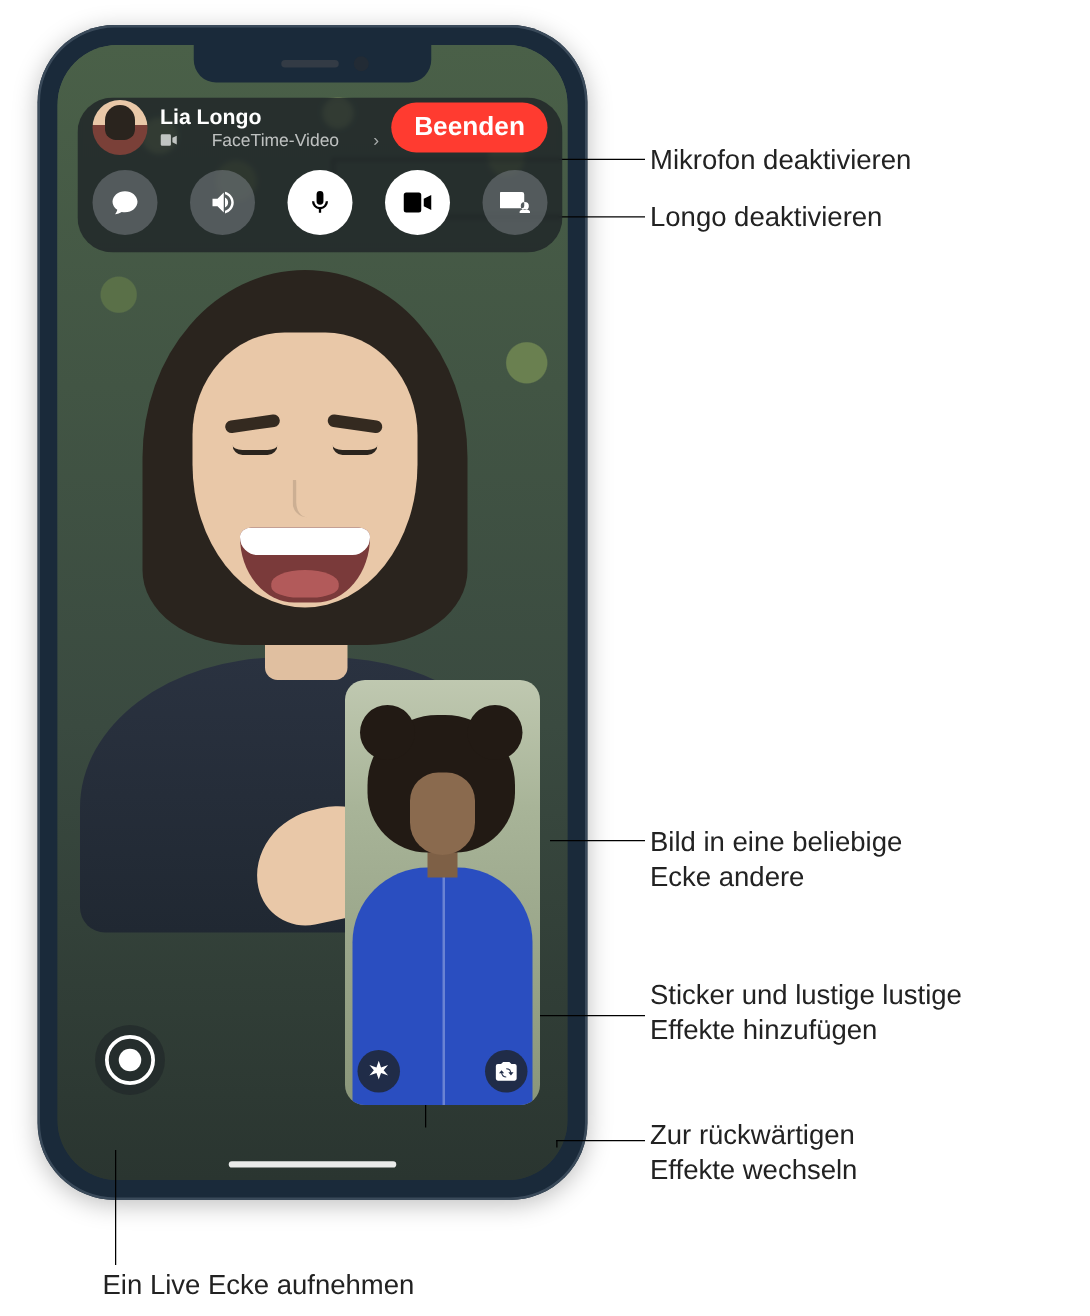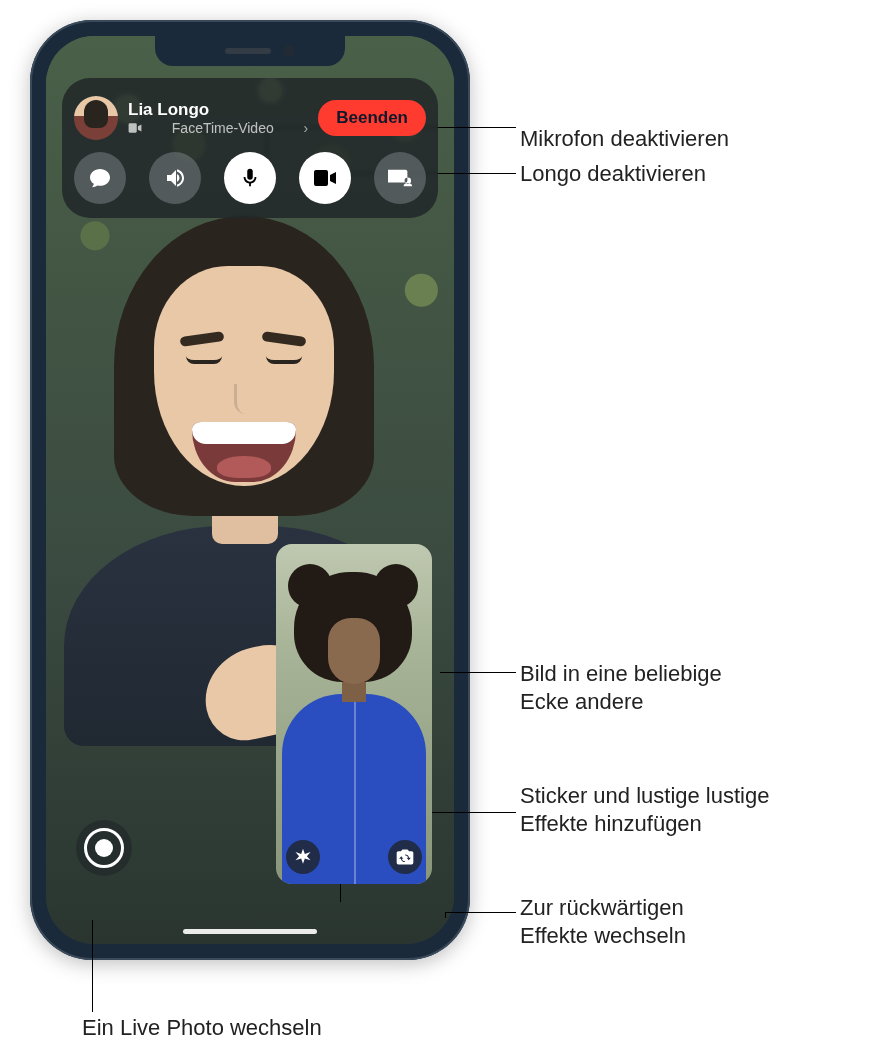--- a/index.html
+++ b/index.html
@@ -125,40 +125,40 @@
   }
   .hand{
     position:absolute;left:110px;top:430px;width:120px;height:90px;background:#e9c8a8;
     border-radius:50% 50% 40px 40px / 60% 60% 40px 40px;
     transform:rotate(-12deg);
   }
 
   
   .control-panel{
     position:absolute;
-    left:16px; right:16px; top:42px;
+    left:16px; right:4px; top:42px;
     background:rgba(30,34,38,.78);
     border-radius:28px;
-    padding:18px 12px 14px;
+    padding:2px 12px 14px;
     backdrop-filter: blur(2px);
     z-index:40;
   }
   .cp-header{display:flex;align-items:center;gap:10px;}
   .avatar{
     width:44px;height:44px;border-radius:50%;background:linear-gradient(180deg,#e9c8a8 45%,#7a4038 46%);
     position:relative;overflow:hidden;flex:0 0 44px;
   }
   .avatar::after{content:"";position:absolute;left:10px;top:4px;width:24px;height:28px;background:#2a241e;border-radius:14px 14px 10px 10px;}
   .caller-info{flex:1;min-width:0;}
   .caller-name{color:#fff;font-weight:600;font-size:17px;}
   .caller-sub{display:flex;align-items:center;gap:4px;color:rgba(255,255,255,.7);font-size:14px;justify-content:space-between;}
   .chevron{color:rgba(255,255,255,.6);font-size:14px;}
   .end-btn{
-    background:#ff3b30;color:#0f172a;border:none;font-weight:600;
-    padding:8px 18px;border-radius:20px;font-size:17px;cursor:pointer;
+    background:#ff3b30;color:#ffffff;border:none;font-weight:600;
+    padding:8px 18px;border-radius:20px;font-size:21px;cursor:pointer;
   }
   .cp-row{
     display:flex;justify-content:space-between;gap:10px;margin-top:12px;
   }
   .circ-btn{
     width:52px;height:52px;border-radius:50%;border:none;cursor:pointer;
     display:flex;align-items:center;justify-content:center;
     background:rgba(120,126,132,.55);color:#fff;
   }
   .circ-btn svg{fill:#fff;}
@@ -343,21 +343,21 @@
 <div class="lead v" style="left:326px;top:158px;height:15px;"></div>
 
 <div class="lead" style="left:440px;top:672px;width:76px;"></div>
 <div class="lead" style="left:340px;top:812px;width:176px;"></div>
 <div class="lead v" style="left:340px;top:812px;height:90px;"></div>
 <div class="lead" style="left:445px;top:912px;width:71px;"></div>
 <div class="lead v" style="left:445px;top:912px;height:6px;"></div>
 
 <div class="lead v" style="left:92px;top:920px;height:92px;"></div>
 
-<div class="callout" style="left:520px;top:125px;">Mikrofon deaktivieren</div>
+<div class="callout" style="left:520px;top:114px;">Mikrofon deaktivieren</div>
 <div class="callout" style="left:520px;top:160px;">Longo deaktivieren</div>
 <div class="callout" style="left:520px;top:660px;">Bild in eine beliebige
 Ecke andere</div>
 <div class="callout" style="left:520px;top:782px;">Sticker und lustige lustige
 Effekte hinzufügen</div>
 <div class="callout" style="left:520px;top:894px;">Zur rückwärtigen
 Effekte wechseln</div>
-<div class="callout" style="left:82px;top:1014px;">Ein Live Photo wechseln</div>
+<div class="callout" style="left:82px;top:1014px;">Ein Live Ecke aufnehmen</div>
 
 </body></html>

